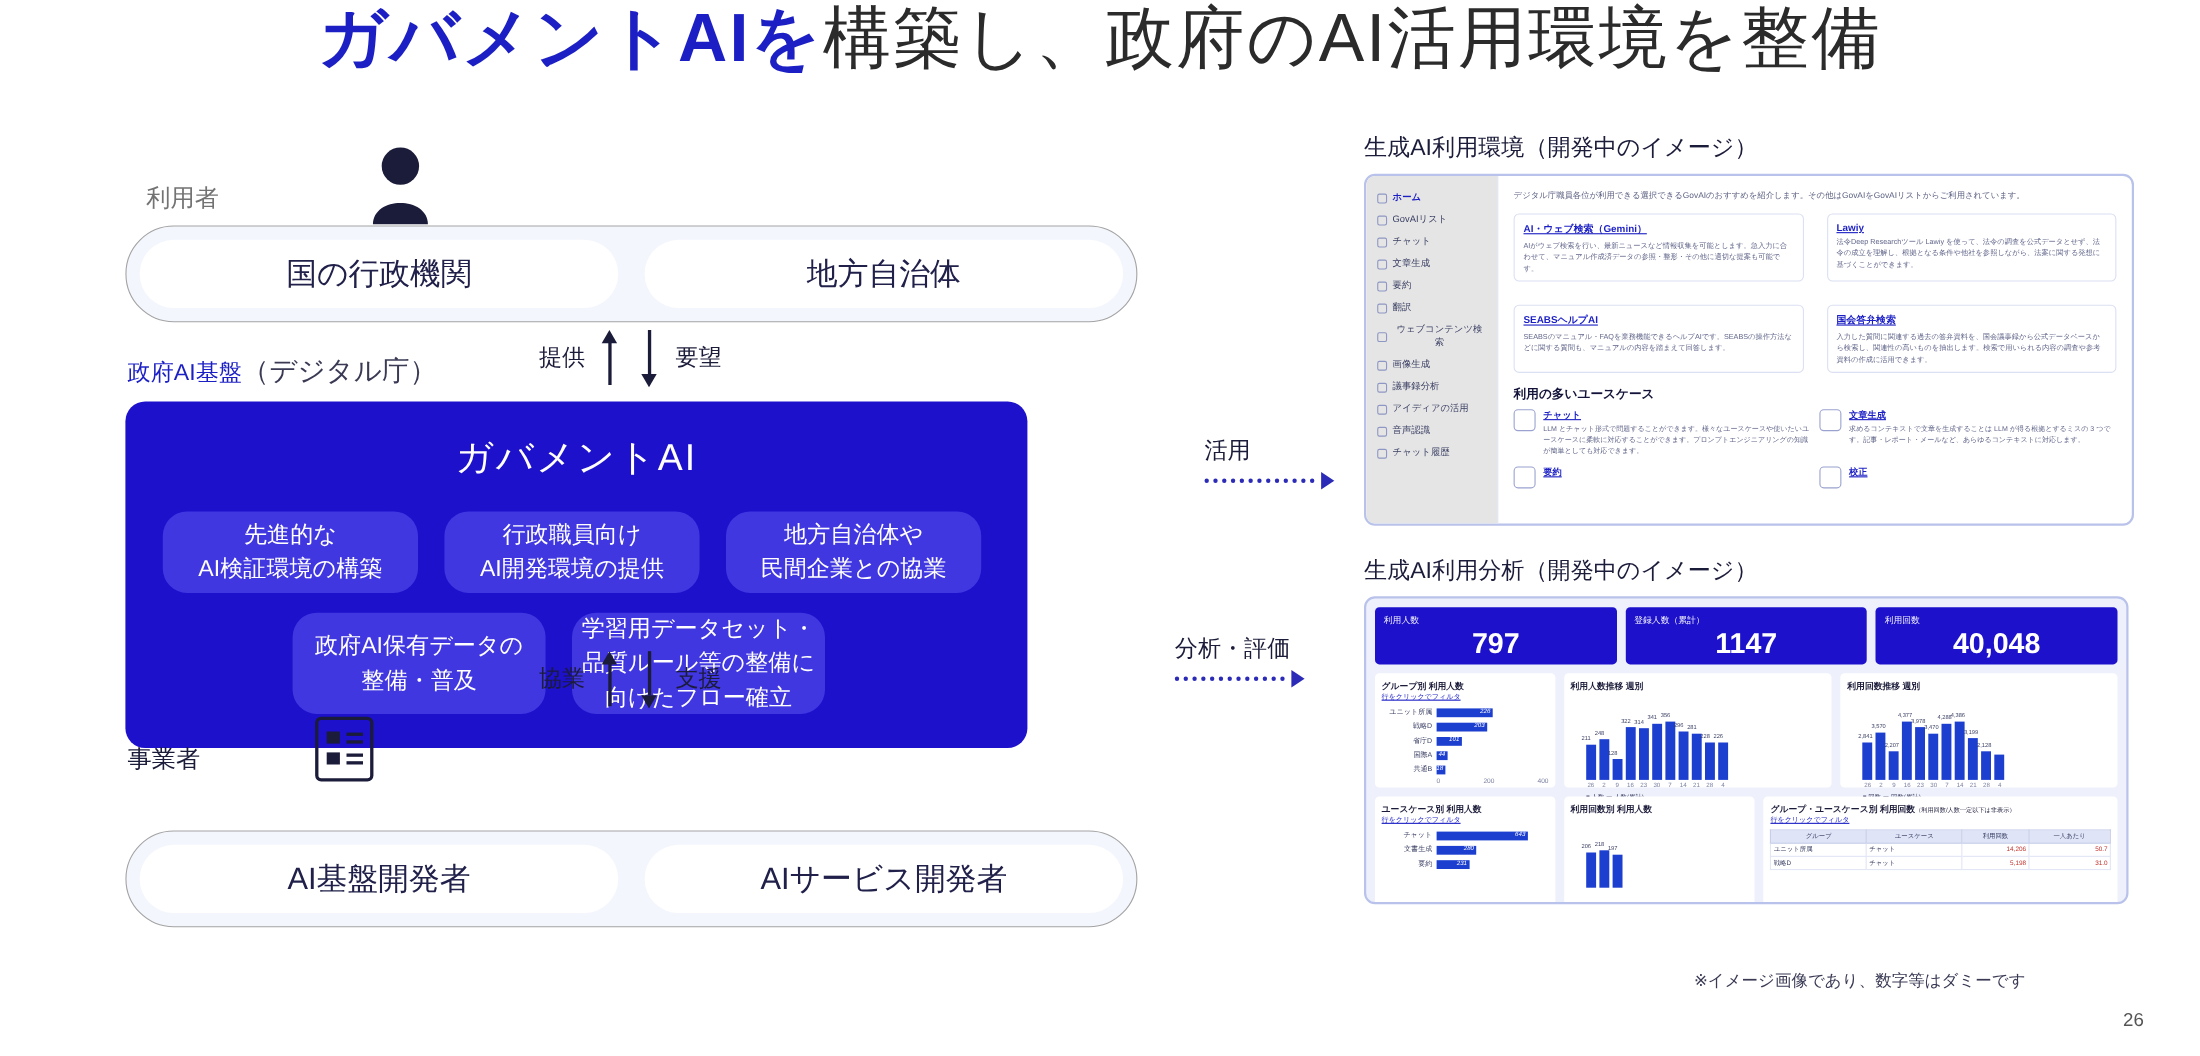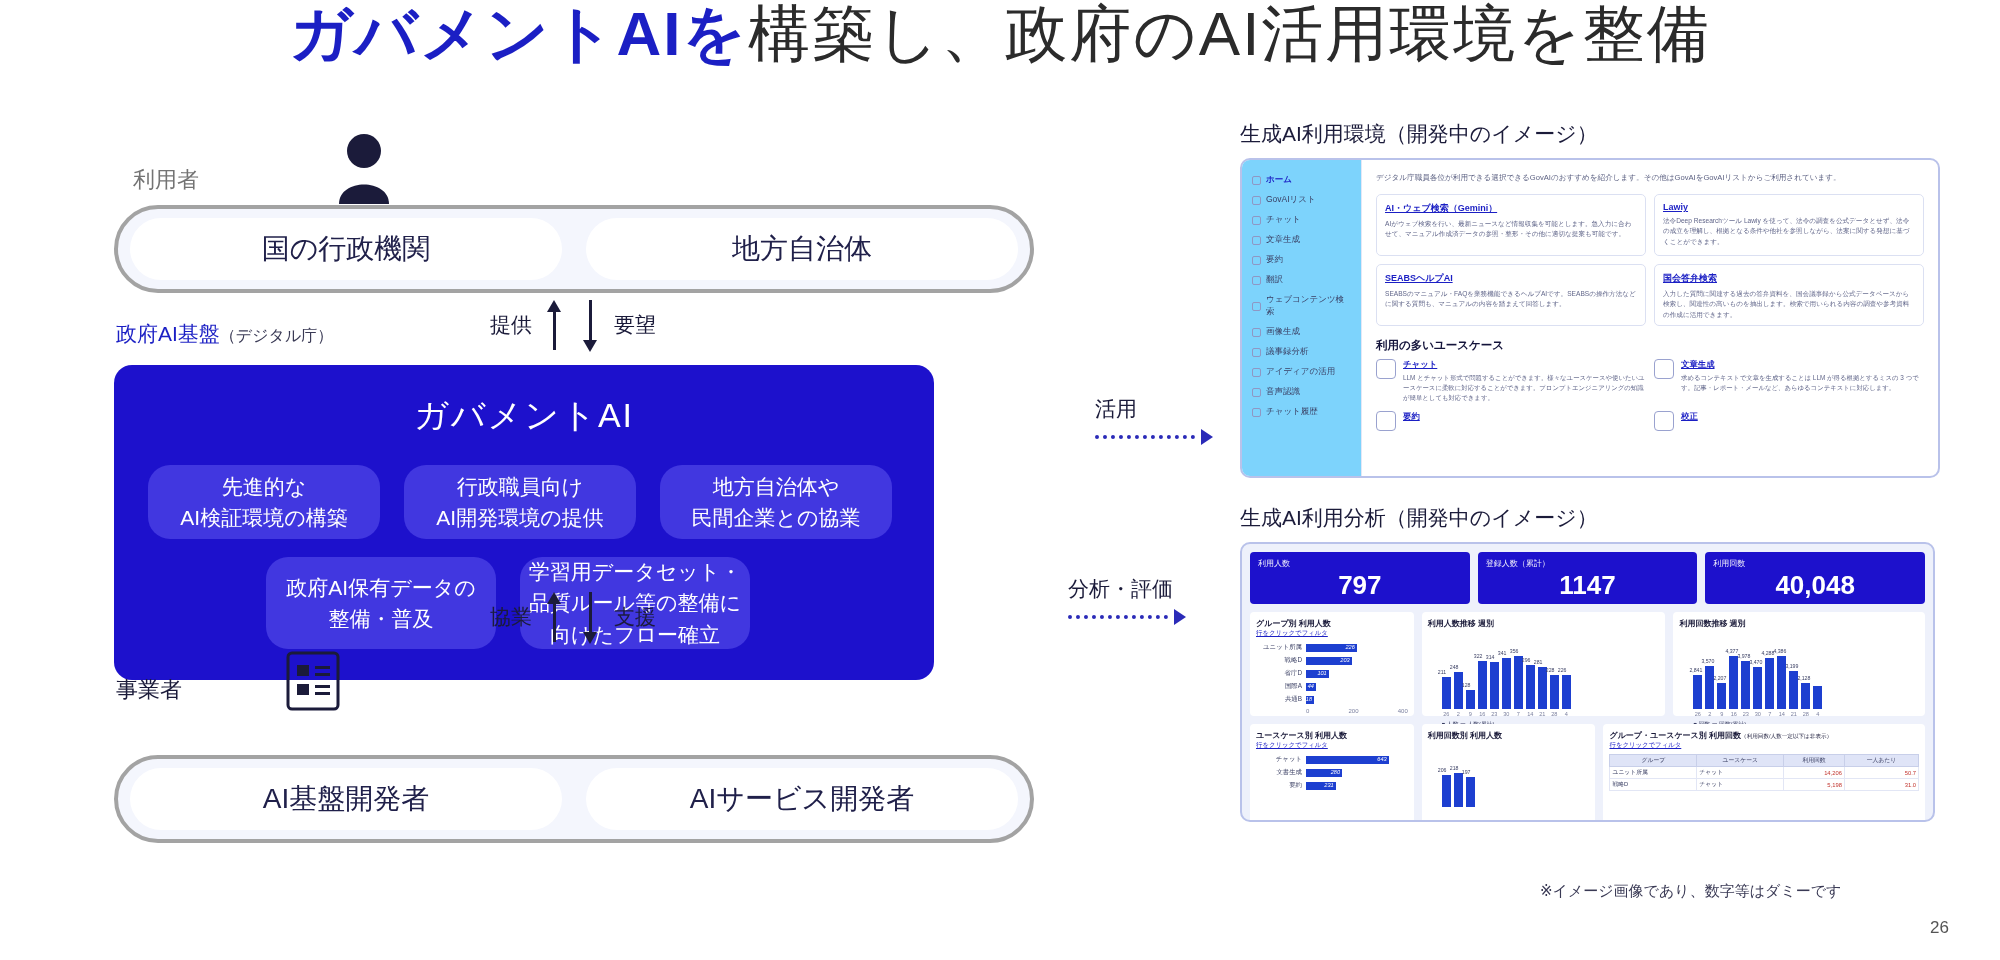--- a/index.html
+++ b/index.html
@@ -28,37 +28,37 @@
   .left{position:absolute;left:100px;top:120px;width:960px;height:760px;}
 
   .label-user{
     position:absolute;left:33px;top:45px;
     font-size:22px;color:#737373;
   }
   .person-icon{position:absolute;left:235px;top:12px;}
 
   .pill-bar{
     position:absolute;left:14px;width:920px;height:88px;
-    background:#f4f6fd;border:4px solid #a3a3a3;border-radius:46px;
+    background:#f4f6fd;border:1px solid #a3a3a3;border-radius:46px;
     box-sizing:border-box;
     display:flex;align-items:center;
   }
   .pill-bar.top{top:85px;}
   .pill-bar.bottom{top:635px;}
   .pill-inner{
     flex:1;height:62px;margin:0 12px;background:#ffffff;border-radius:34px;
     display:flex;align-items:center;justify-content:center;
     font-size:28px;color:#20204a;
   }
 
   .gov-label{
     position:absolute;left:16px;top:200px;font-size:21px;color:#1b1fc4;
   }
   .gov-label b{font-weight:normal;}
-  .gov-label span{color:#3a3a55;font-weight:normal;font-size:16px;}
+  .gov-label span{color:#3a3a55;font-weight:normal;font-size:25px;}
 
   .arrow-group{position:absolute;display:flex;align-items:center;gap:10px;}
   .arrow-group .txt{font-size:21px;color:#1b1b3a;}
   .arrow-up,.arrow-down{width:26px;height:54px;position:relative;}
   .arrow-up:before,.arrow-down:before{
     content:"";position:absolute;left:11px;width:3px;height:40px;background:#1b1b3a;
   }
   .arrow-up:before{top:12px;}
   .arrow-down:before{top:2px;}
   .arrow-up:after{
@@ -114,32 +114,32 @@
   .right{position:absolute;left:1240px;top:120px;width:700px;}
   .panel-caption{font-size:21px;color:#1b1b3a;margin-bottom:10px;}
   .panel{
     border:2px solid #b9c2ea;border-radius:10px;background:#ffffff;
     box-sizing:border-box;overflow:hidden;
   }
 
   
   .p1{width:700px;height:320px;display:flex;}
   .p1 .side{
-    width:120px;background:#7dd3fc;border-right:1px solid #e3e7f6;
-    padding:10px 8px;box-sizing:border-box;
+    width:120px;background:#e5e5e5;border-right:1px solid #e3e7f6;
+    padding:10px 8px;box-sizing:border-box;text-align:center;
   }
   .p1 .side .it{
     font-size:8.5px;color:#3a3f63;padding:4px 2px;display:flex;gap:5px;align-items:center;
   }
   .p1 .side .it.active{color:#1b1fc4;font-weight:bold;}
   .p1 .side .dot{width:7px;height:7px;border:1px solid #8f97c4;border-radius:2px;flex:none;}
   .p1 .body{flex:1;padding:12px 14px;box-sizing:border-box;}
   .p1 h3{margin:0 0 6px;font-size:13px;color:#13133a;}
   .p1 .lead{font-size:7.6px;color:#5a5f80;line-height:1.6;margin-bottom:10px;}
-  .cards{display:grid;grid-template-columns:1fr 1fr;gap:8px;}
+  .cards{display:grid;grid-template-columns:1fr 1fr;gap:21px;}
   .card{border:1px solid #dbe0f2;border-radius:5px;padding:7px 8px;box-sizing:border-box;height:62px;}
   .card .nm{font-size:9px;color:#1b1fc4;text-decoration:underline;font-weight:bold;}
   .card .ds{font-size:6.6px;color:#61668a;line-height:1.55;margin-top:4px;}
   .p1 h4{margin:12px 0 6px;font-size:11.5px;color:#13133a;}
   .use{display:grid;grid-template-columns:1fr 1fr;gap:8px;}
   .uitem{display:flex;gap:7px;}
   .uicon{width:18px;height:18px;border:1px solid #9aa2cf;border-radius:4px;flex:none;}
   .uname{font-size:8.4px;color:#1b1fc4;text-decoration:underline;font-weight:bold;}
   .udesc{font-size:6.4px;color:#61668a;line-height:1.55;margin-top:3px;}
 

